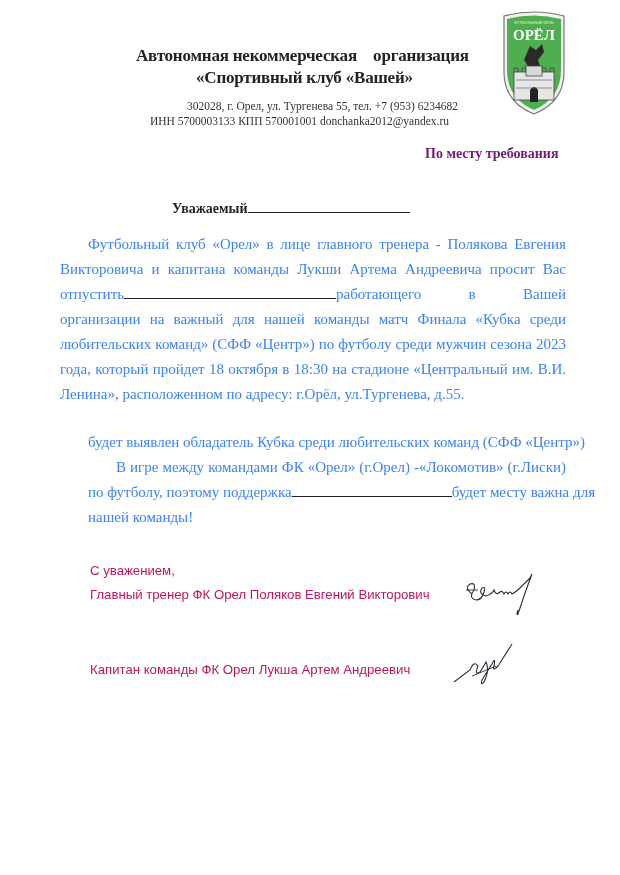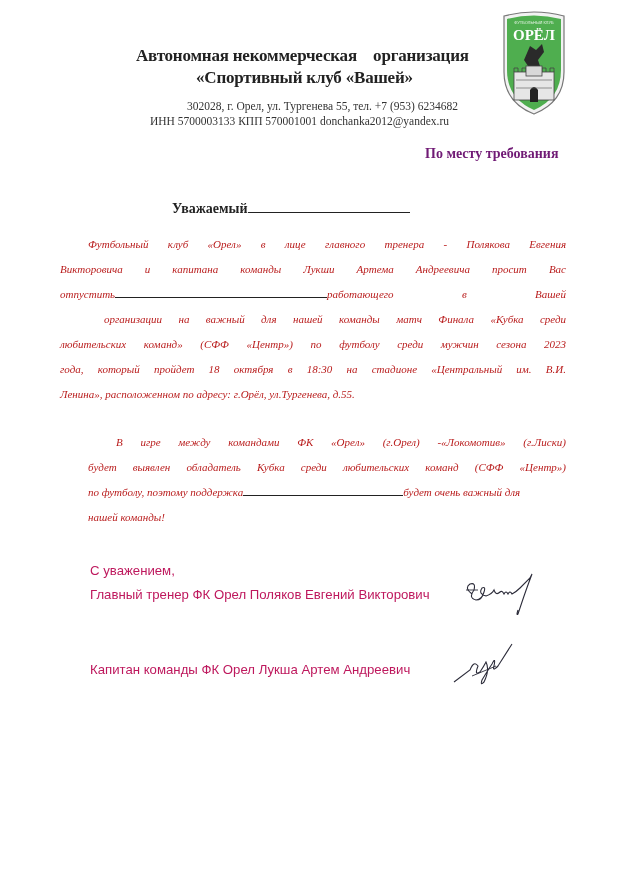--- a/index.html
+++ b/index.html
@@ -4,21 +4,21 @@
 <style>
   html, body { margin: 0; padding: 0; background: #ffffff; }
   body { width: 620px; height: 875px; position: relative; overflow: hidden;
          font-family: "Liberation Serif", "DejaVu Serif", serif; color: #1a1a1a; }
   .abs { position: absolute; }
   .hdr-title { font-weight: bold; font-size: 17px; letter-spacing: -0.2px; color: #222; white-space: nowrap; }
   .contact { font-size: 11.5px; color: #333; white-space: nowrap; }
   .dest { font-weight: bold; font-size: 14px; color: #701a75; white-space: nowrap; }
   .greet { font-weight: bold; font-size: 14px; color: #222; white-space: nowrap; }
   .blank { display: inline-block; border-bottom: 1px solid #222; height: 12px; vertical-align: baseline; }
-  .para { font-size: 11px; line-height: 25px; text-align: justify; color: #b91c1c; font-style: italic; }
+  .para { font-size: 15px; line-height: 25px; text-align: justify; color: #3b82f6; }
   .line { display: flex; justify-content: space-between; white-space: nowrap; height: 25px; }
   .line.left { justify-content: flex-start; }
   .sig-text { font-size: 13.2px; color: #be185d; white-space: nowrap; font-family: "Liberation Sans", "DejaVu Sans", sans-serif; }
 </style>
 </head>
 <body>
 
 <div class="abs" style="left:500px; top:10px; width:68px; height:106px;">
   <svg width="68" height="106" viewBox="0 0 68 106">
     <path d="M4 6 Q34 -2 64 6 L64 62 Q64 92 34 104 Q4 92 4 62 Z" fill="#f2f2f2" stroke="#777" stroke-width="1.2"></path>
@@ -51,42 +51,42 @@
   </div>
   <div class="line" style="margin-left:-28px; width:506px;">
     <span style="text-align-last:justify; width:506px; display:block;">Викторовича и капитана команды Лукши Артема Андреевича просит Вас</span>
   </div>
   <div class="line" style="margin-left:-28px; width:506px;">
     <span><span>отпустить</span><span class="blank" style="width:212px;"></span><span>работающего</span></span>
     <span>в</span>
     <span>Вашей</span>
   </div>
   <div class="line" style="margin-left:-28px; width:506px;">
-    <span style="text-align-last:justify; width:506px; display:block;margin-left:44px;">организации на важный для нашей команды матч Финала «Кубка среди</span>
+    <span style="text-align-last:justify; width:506px; display:block;">организации на важный для нашей команды матч Финала «Кубка среди</span>
   </div>
   <div class="line" style="margin-left:-28px; width:506px;">
     <span style="text-align-last:justify; width:506px; display:block;">любительских команд» (СФФ «Центр») по футболу среди мужчин сезона 2023</span>
   </div>
   <div class="line" style="margin-left:-28px; width:506px;">
     <span style="text-align-last:justify; width:506px; display:block;">года, который пройдет 18 октября в 18:30 на стадионе «Центральный им. В.И.</span>
   </div>
   <div class="line left" style="margin-left:-28px; width:506px;">
     <span>Ленина», расположенном по адресу: г.Орёл, ул.Тургенева, д.55.</span>
   </div>
 </div>
 
 <div class="abs para" style="left:116px; top:430px; width:450px;">
+  <div class="line" style="margin-left:-28px; width:478px;">
+    <span style="text-align-last:justify; width:478px; display:block;">будет выявлен обладатель Кубка среди любительских команд (СФФ «Центр»)</span>
+  </div>
   <div class="line">
     <span style="text-align-last:justify; width:450px; display:block;">В игре между командами ФК «Орел» (г.Орел) -«Локомотив» (г.Лиски)</span>
   </div>
   <div class="line" style="margin-left:-28px; width:478px;">
-    <span style="text-align-last:justify; width:478px; display:block;">будет выявлен обладатель Кубка среди любительских команд (СФФ «Центр»)</span>
-  </div>
-  <div class="line" style="margin-left:-28px; width:478px;">
-    <span><span>по футболу, поэтому поддержка</span><span class="blank" style="width:160px;"></span><span>будет очень важный для</span></span>
+    <span><span>по футболу, поэтому поддержка</span><span class="blank" style="width:160px;"></span><span>будет месту важна для</span></span>
   </div>
   <div class="line left" style="margin-left:-28px; width:478px;align-items:flex-end;">
     <span>нашей команды!</span>
   </div>
 </div>
 
 <div class="abs sig-text" style="left:90px; top:563px;">С уважением,</div>
 <div class="abs sig-text" style="left:90px; top:587px;">Главный тренер ФК Орел Поляков Евгений Викторович</div>
 <div class="abs sig-text" style="left:90px; top:662px;">Капитан команды ФК Орел Лукша Артем Андреевич</div>
 

